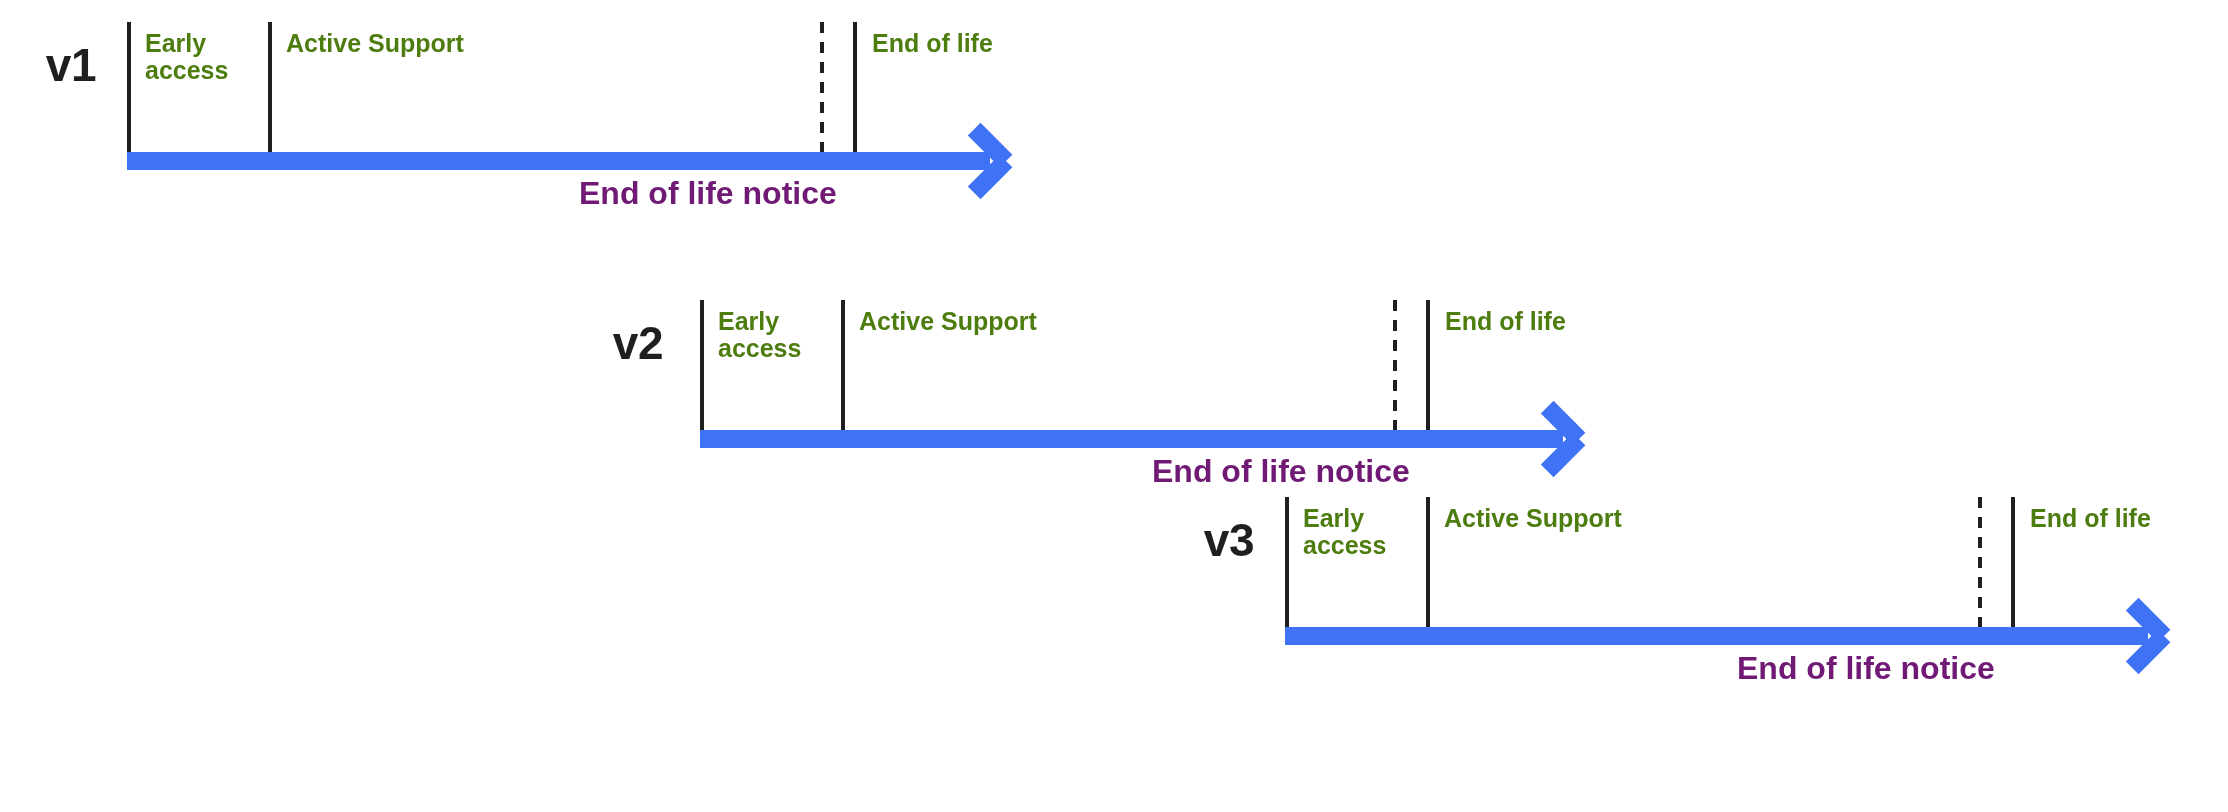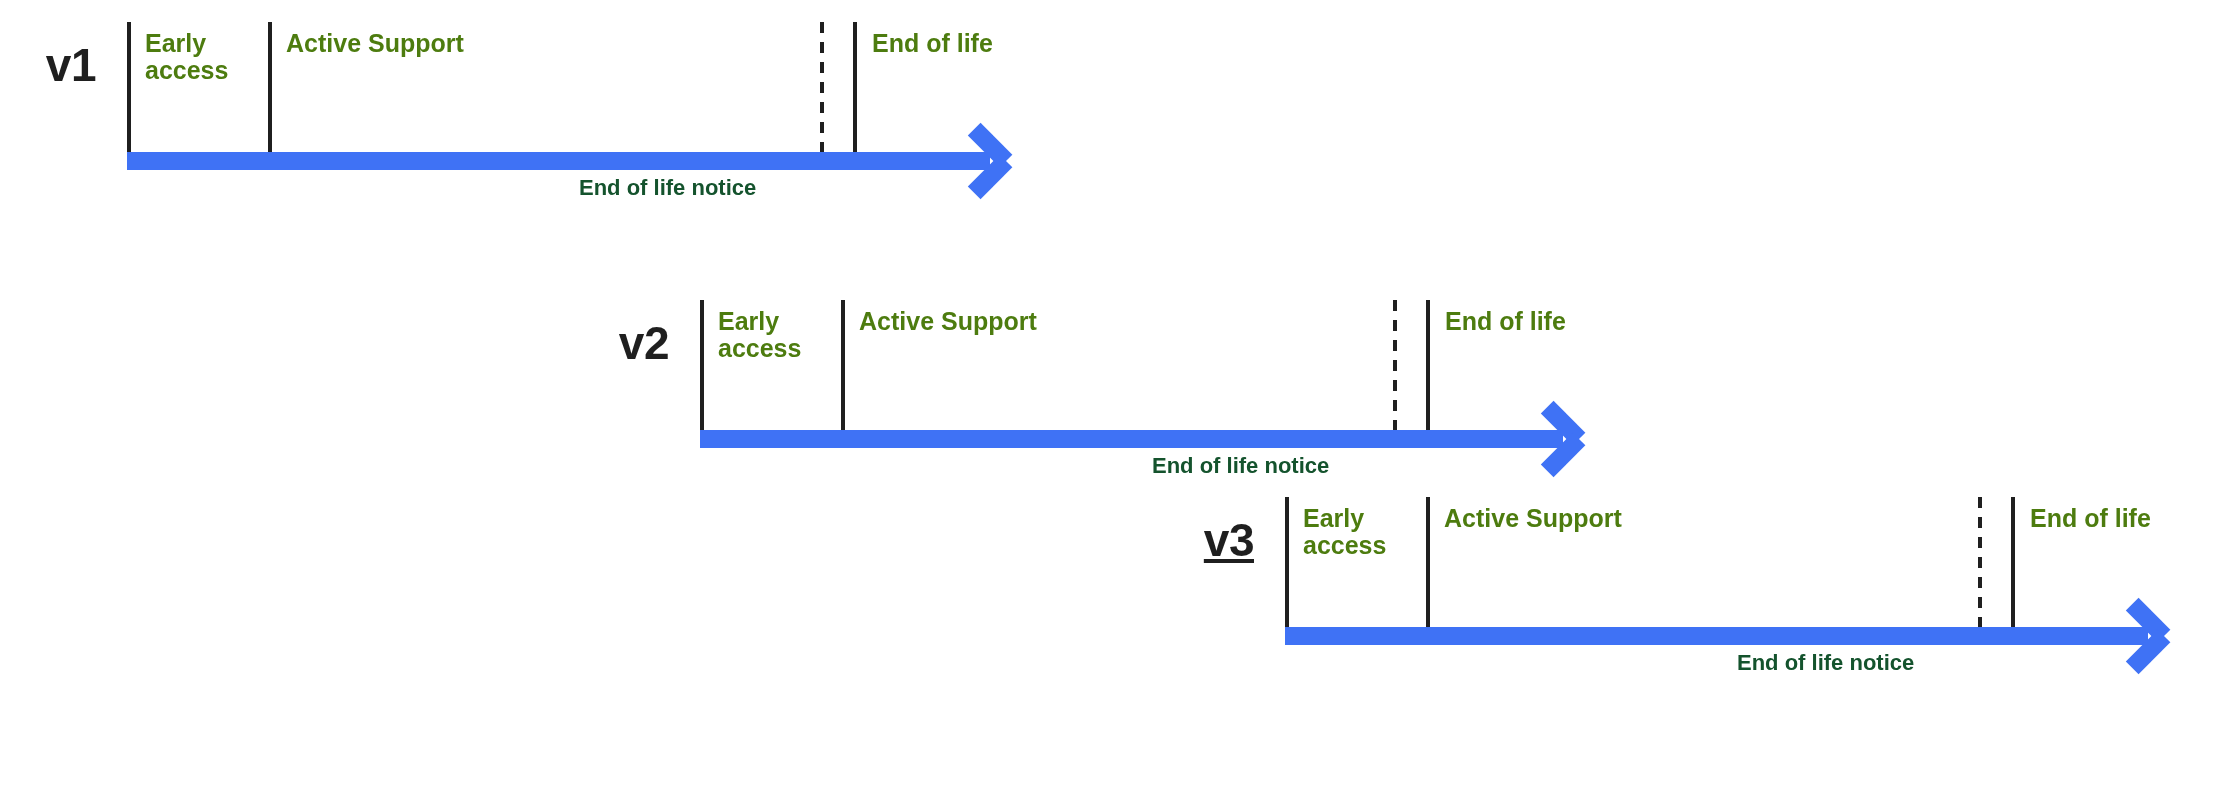--- a/index.html
+++ b/index.html
@@ -103,24 +103,24 @@
   }
   .arrow-head .down {
     top: 32px;
     transform: rotate(45deg);
     transform-origin: 50% 0%;
   }
 
   
   .bar-caption {
     position: absolute;
-    font-size: 22px;
+    font-size: 32px;
     font-weight: 700;
     line-height: 1.1;
-    color: #14532d;
+    color: #701a75;
     white-space: nowrap;
   }
 </style>
 </head>
 <body>
 
 <div class="diagram">
 
   <div class="row" style="left:12px; top:0px;text-decoration:underline;">
     <div class="version-label" style="left:14px; top:42px; width:70px;">v1</div>
@@ -138,21 +138,21 @@
     <div class="bar" style="left:115px; top:152px; width:863px;"></div>
     <div class="arrow-head" style="left:962px; top:129px;">
       <span class="up"></span>
       <span class="down"></span>
     </div>
 
     <div class="bar-caption" style="left:567px; top:176px;">End of life notice</div>
   </div>
 
   <div class="row" style="left:585px; top:278px;">
-    <div class="version-label" style="left:14px; top:42px; width:70px;">v2</div>
+    <div class="version-label" style="left:8px; top:42px; width:70px;">v2</div>
 
     <div class="tick" style="left:115px; top:22px; height:130px;"></div>
     <div class="tick" style="left:256px; top:22px; height:130px;"></div>
     <div class="tick-dashed" style="left:808px; top:22px; height:130px;"></div>
     <div class="tick" style="left:841px; top:22px; height:130px;"></div>
 
     <div class="phase-label" style="left:133px; top:30px; width:120px;">Early
 access</div>
     <div class="phase-label" style="left:274px; top:30px; width:520px;">Active Support</div>
     <div class="phase-label" style="left:860px; top:30px; width:260px;">End of life</div>
@@ -160,21 +160,21 @@
     <div class="bar" style="left:115px; top:152px; width:863px;"></div>
     <div class="arrow-head" style="left:962px; top:129px;">
       <span class="up"></span>
       <span class="down"></span>
     </div>
 
     <div class="bar-caption" style="left:567px; top:176px;">End of life notice</div>
   </div>
 
   <div class="row" style="left:1170px; top:475px;">
-    <div class="version-label" style="left:14px; top:42px; width:70px;text-decoration:underline;">v3</div>
+    <div class="version-label" style="left:14px; top:42px; width:70px;">v3</div>
 
     <div class="tick" style="left:115px; top:22px; height:130px;"></div>
     <div class="tick" style="left:256px; top:22px; height:130px;"></div>
     <div class="tick-dashed" style="left:808px; top:22px; height:130px;"></div>
     <div class="tick" style="left:841px; top:22px; height:130px;"></div>
 
     <div class="phase-label" style="left:133px; top:30px; width:120px;">Early
 access</div>
     <div class="phase-label" style="left:274px; top:30px; width:520px;">Active Support</div>
     <div class="phase-label" style="left:860px; top:30px; width:260px;">End of life</div>

